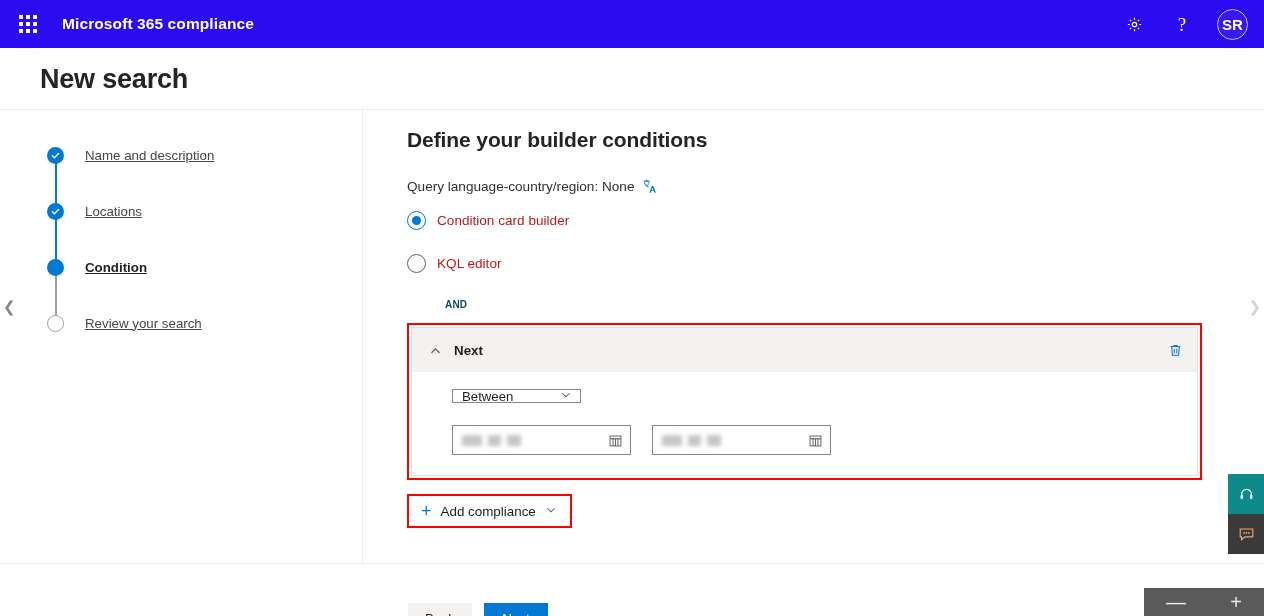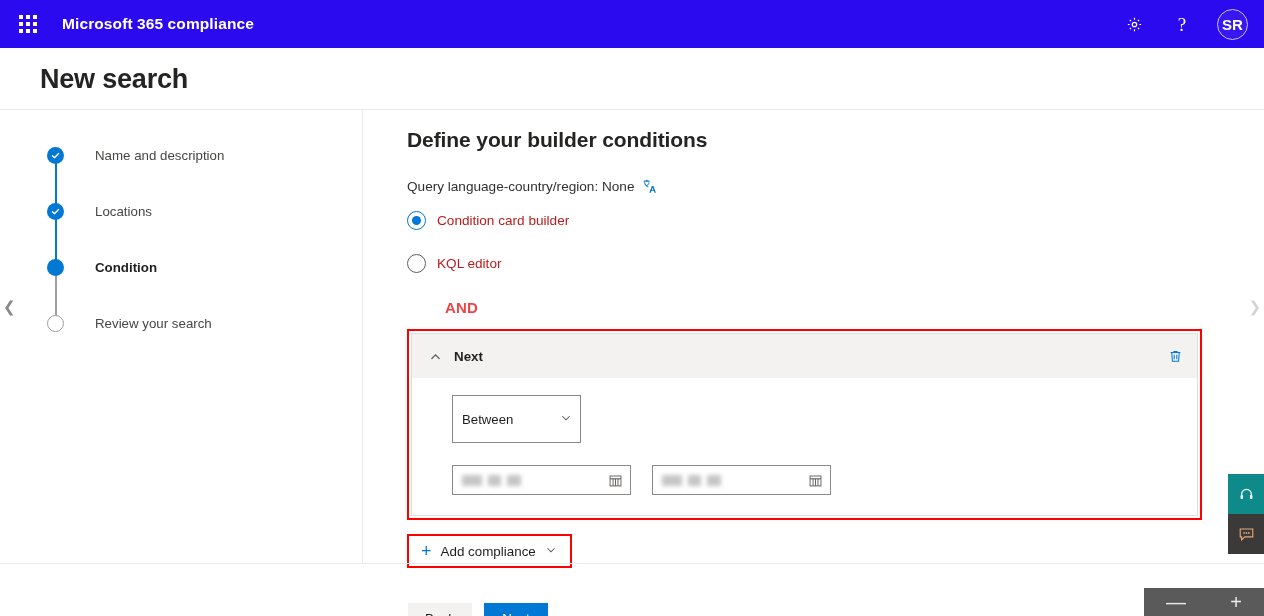--- a/index.html
+++ b/index.html
@@ -108,24 +108,25 @@
     display: flex; align-items: center; justify-content: center;
     position: relative;
     z-index: 2;
     background: #ffffff;
   }
   .bullet.done { background: #0078d4; }
   .bullet.done svg { width: 11px; height: 11px; }
   .bullet.current { background: #0078d4; }
   .bullet.todo { border: 1.5px solid #a19f9d; }
   .step .label {
-    margin-left: 31px;
+    margin-left: 21px;
     font-size: 13.3px;
     color: #484644;
     white-space: nowrap;
+    text-decoration: underline;
   }
   .step .label.active { color: #201f1e; font-weight: bold; }
   .connector {
     position: absolute;
     left: 8px;
     width: 1.6px;
     z-index: 1;
   }
   .connector.blue { background: #0078d4; }
   .connector.gray { background: #a19f9d; }
@@ -207,32 +208,32 @@
     font-size: 12px;
     margin-right: 12px;
     display: inline-flex;
     cursor: pointer;
     line-height: 1;
   }
   .card-title { font-size: 13.4px; font-weight: bold; color: #201f1e; }
   .trash { margin-left: auto; cursor: pointer; display: inline-flex; }
 
   .androw {
-    font-size: 15px;
+    font-size: 10px;
     font-weight: bold;
-    color: #ef4444;
+    color: #0c4a6e;
     padding: 13px 0 13px 38px;
     letter-spacing: .2px;
   }
 
   .card-body { padding: 17px 0 20px 40px; background: #fff; }
 
   .select {
     width: 129px;
-    height: 48px;
+    height: 14px;
     border: 1px solid #8a8886;
     background: #fff;
     display: flex;
     align-items: center;
     padding: 0 8px 0 9px;
     font-size: 13.2px;
     color: #201f1e;
     cursor: pointer;
   }
   .select .chev-dn { margin-left: auto; color: #605e5c; font-size: 11px; }

